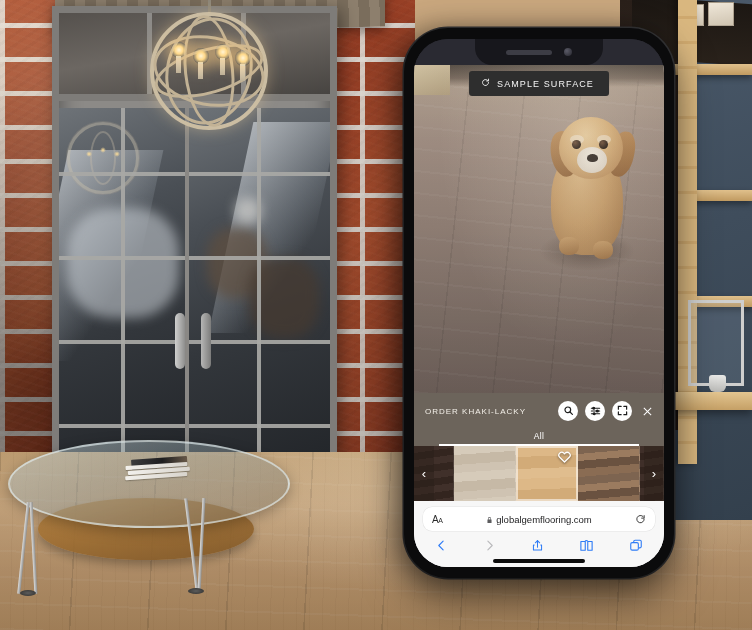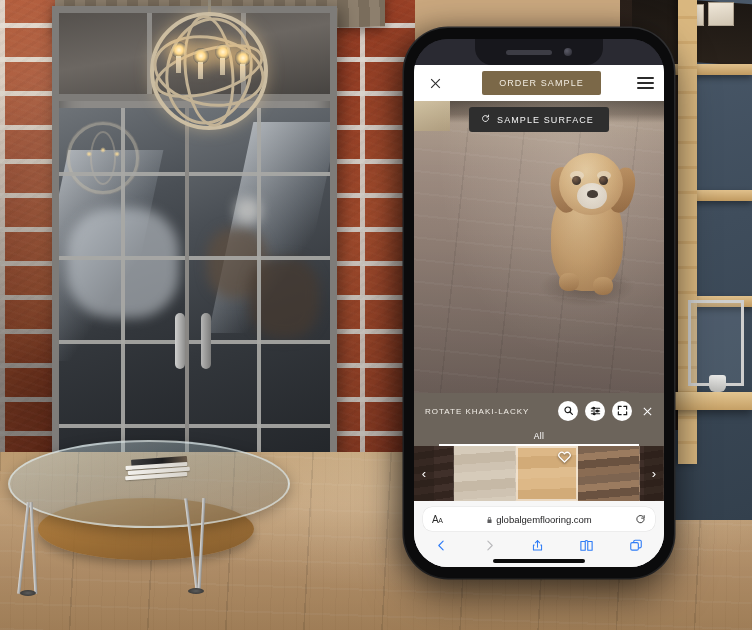--- a/index.html
+++ b/index.html
@@ -673,34 +673,20 @@
     <div class="phone-screen">
 
       <div class="status-bg"></div>
       <div class="notch">
         <div class="speaker"></div>
         <div class="front-cam"></div>
       </div>
 
       <div class="ar-page">
 
-        <div class="top-bar">
-          <div class="icon-btn">
-            <svg width="13" height="13" viewBox="0 0 24 24" fill="none" stroke="currentColor" stroke-width="2">
-              <line x1="4" y1="4" x2="20" y2="20"></line>
-                <line x1="20" y1="4" x2="4" y2="20"></line>
-            </svg>
-          </div>
-          <button class="order-sample-btn">ORDER SAMPLE</button>
-          <div class="hamburger">
-            <span></span>
-              <span></span>
-              <span></span>
-          </div>
-        </div>
 
         <div class="ar-view">
           <div class="ar-top-strip"></div>
           <div class="ar-wall"></div>
 
           <button class="rotate-btn">
             <span>
               <svg width="9" height="9" viewBox="0 0 24 24" fill="none" stroke="currentColor" stroke-width="2.4" stroke-linecap="round">
                 <path d="M20 12a8 8 0 1 1-2.6-5.9"></path>
                 <polyline points="20 3 20 8 15 8" fill="none"></polyline>
@@ -721,21 +707,21 @@
             <div class="dog-brow" style="left:60px;top:22px"></div>
             <div class="dog-eye dog-eye-l"></div>
             <div class="dog-eye dog-eye-r"></div>
             <div class="dog-muzzle"></div>
             <div class="dog-nose"></div>
           </div>
         </div>
 
         <div class="catalog">
           <div class="catalog-head">
-            <div class="product-name">ROTATE KHAKI-LACKY</div>
+            <div class="product-name">ORDER KHAKI-LACKY</div>
             <div class="head-actions">
               <div class="round-btn">
                 <span>
                   <svg width="11" height="11" viewBox="0 0 24 24" fill="none" stroke="#1d1d1d" stroke-width="2.6" stroke-linecap="round">
                     <circle cx="10.5" cy="10.5" r="6.2"></circle>
                       <line x1="15.2" y1="15.2" x2="20.5" y2="20.5"></line>
                   </svg>
                 </span>
               </div>
               <div class="round-btn">

